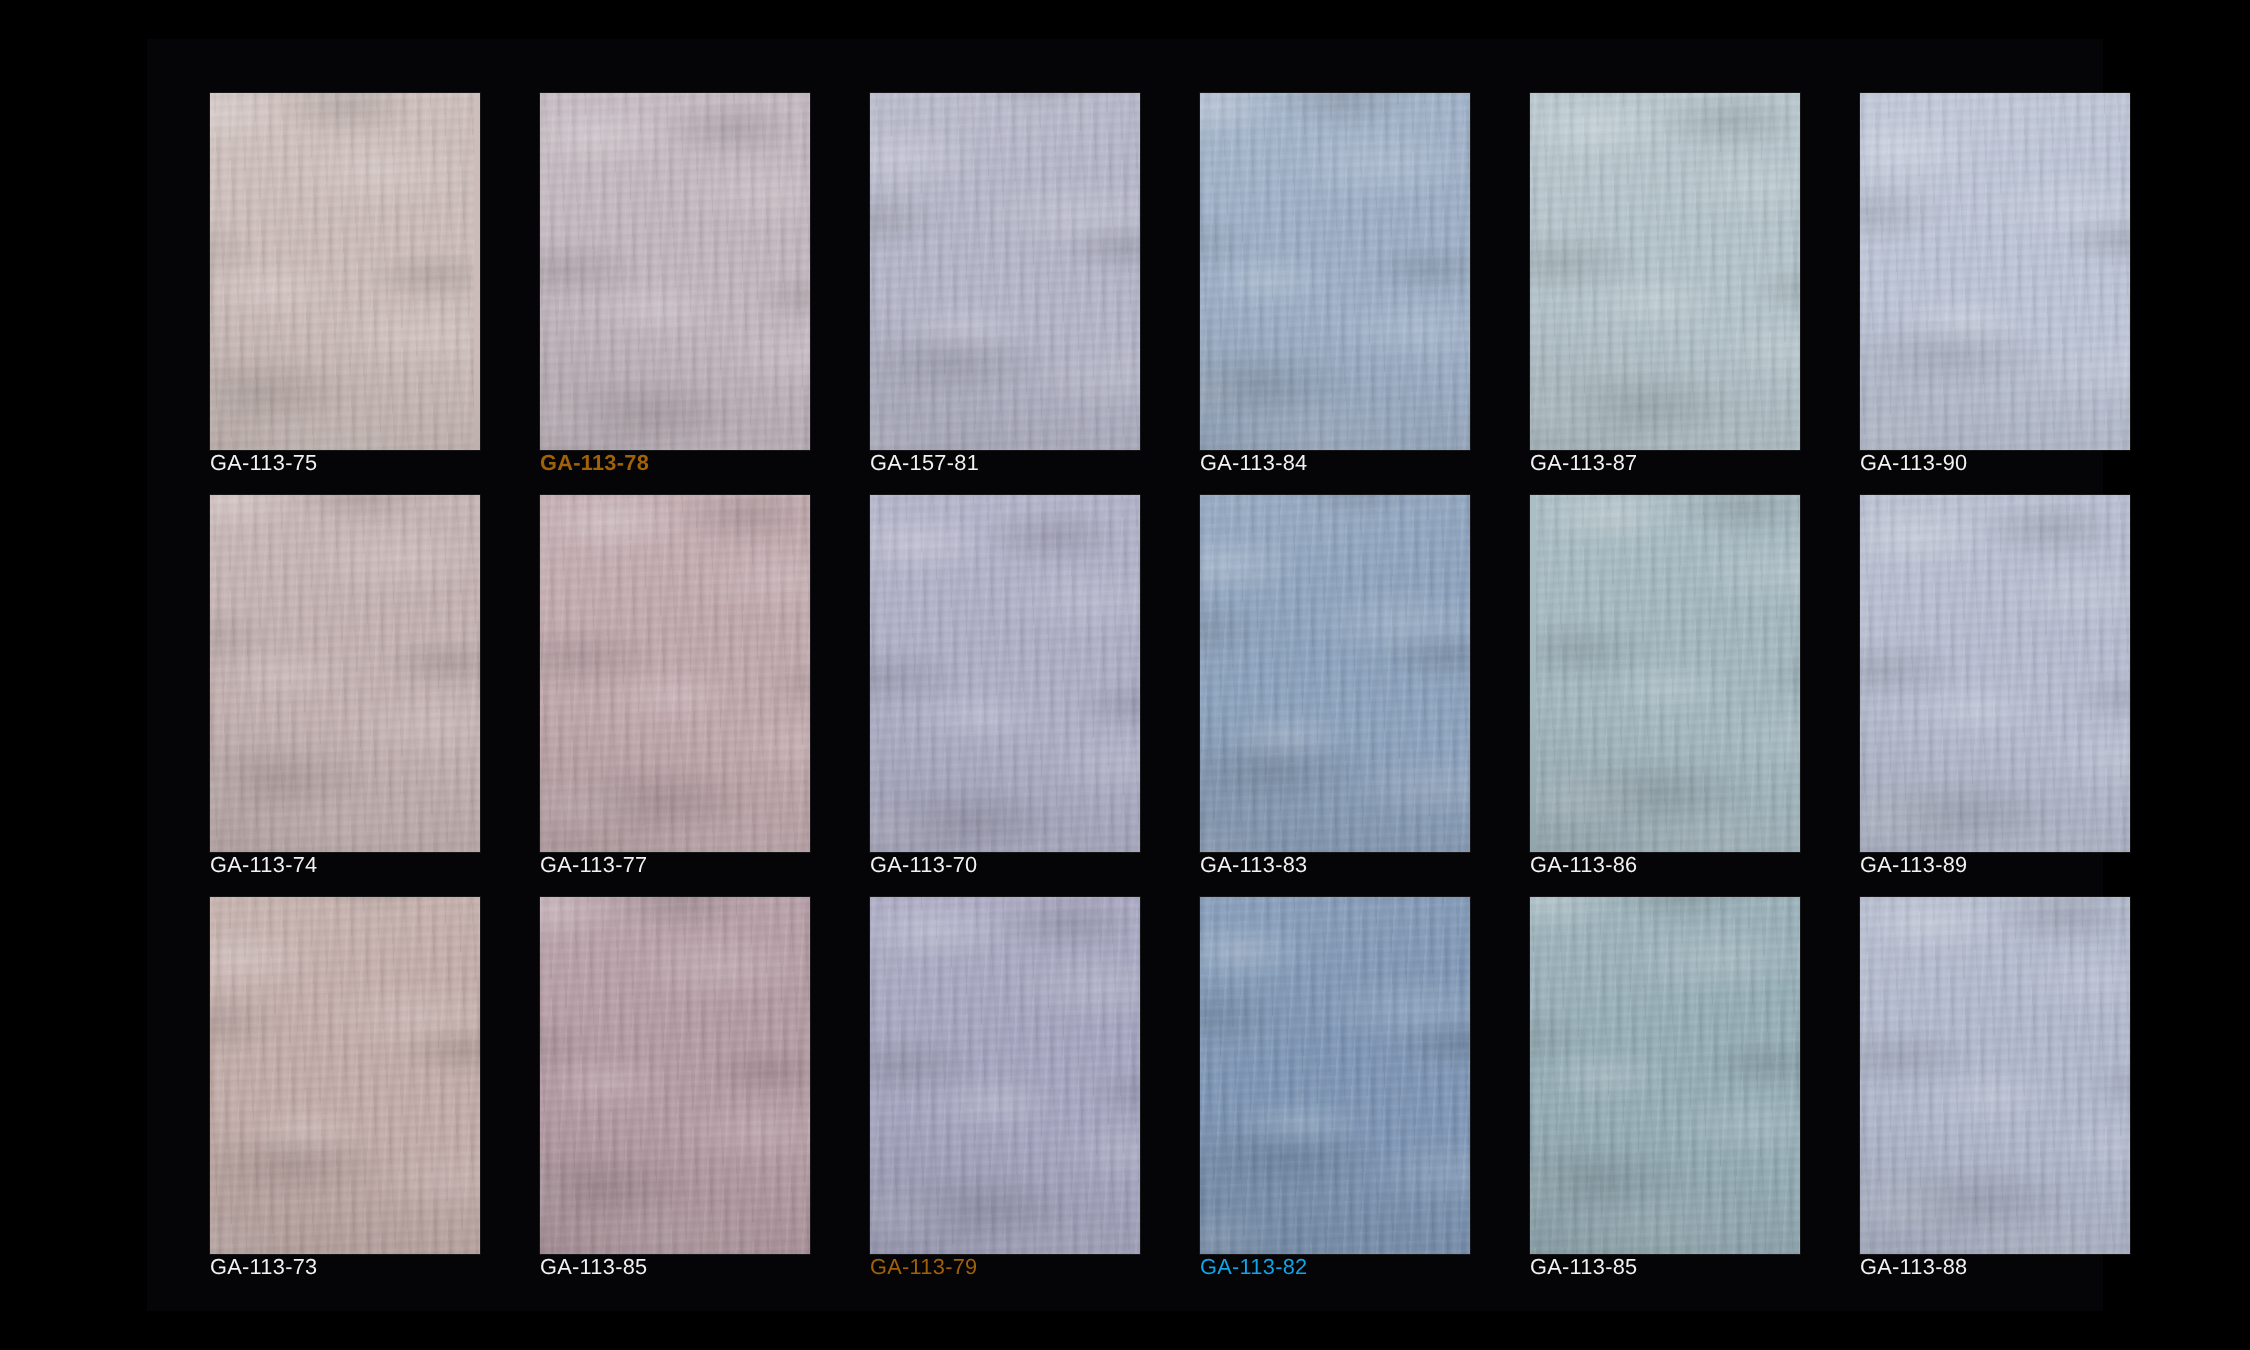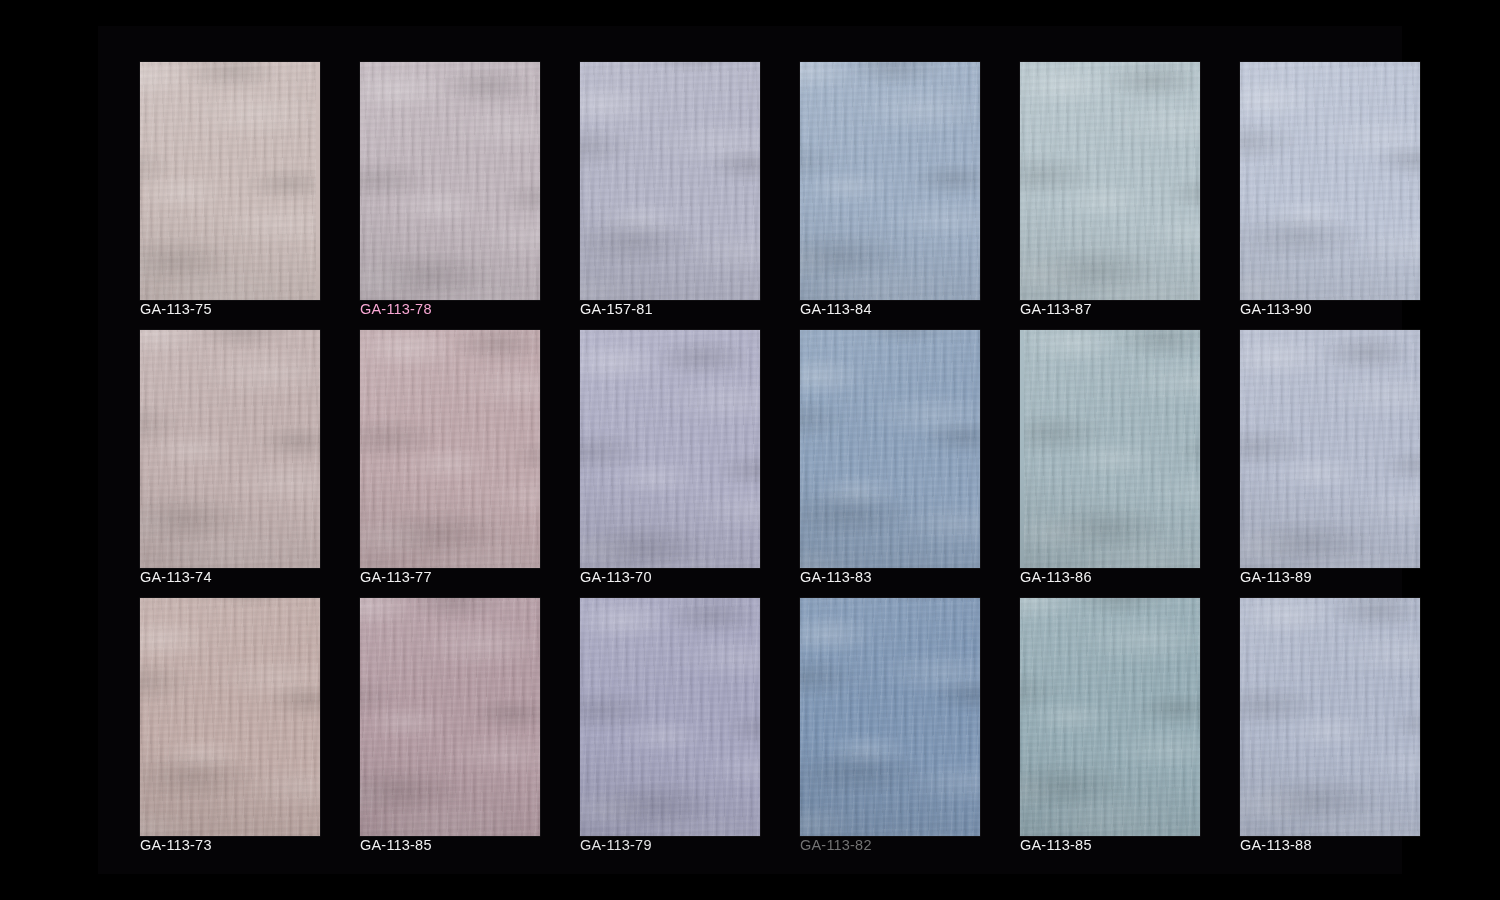--- a/index.html
+++ b/index.html
@@ -157,21 +157,21 @@
           <div class="swatch-label" style="color: rgb(242, 242, 242);">GA-113-75</div>
         </div>
         <div class="swatch-cell">
           <div class="swatch-chip" style="background-color: rgb(193, 182, 189);">
             <div class="tex-a" style="transform: translate(11px, -9px);"></div>
             <div class="tex-b" style="transform: translate(11px, 4px);"></div>
             <div class="tex-c" style="transform: translate(11px, 17px);"></div>
             <div class="tex-d" style="transform: translate(11px, -17px);"></div>
             <div class="sheen"></div>
           </div>
-          <div class="swatch-label" style="color: #f9a8d4;">GA-113-78</div>
+          <div class="swatch-label" style="color: #a16207; font-weight: bold;">GA-113-78</div>
         </div>
         <div class="swatch-cell">
           <div class="swatch-chip" style="background-color: rgb(180, 181, 200);">
             <div class="tex-a" style="transform: translate(-5px, 5px);"></div>
             <div class="tex-b" style="transform: translate(-5px, 18px);"></div>
             <div class="tex-c" style="transform: translate(-5px, -16px);"></div>
             <div class="tex-d" style="transform: translate(-5px, -3px);"></div>
             <div class="sheen"></div>
           </div>
           <div class="swatch-label" style="color: rgb(242, 242, 242);">GA-157-81</div>
@@ -287,31 +287,31 @@
           <div class="swatch-label" style="color: rgb(242, 242, 242);">GA-113-85</div>
         </div>
         <div class="swatch-cell">
           <div class="swatch-chip" style="background-color: rgb(165, 165, 192);">
             <div class="tex-a" style="transform: translate(15px, -15px);"></div>
             <div class="tex-b" style="transform: translate(15px, -2px);"></div>
             <div class="tex-c" style="transform: translate(15px, 11px);"></div>
             <div class="tex-d" style="transform: translate(15px, -23px);"></div>
             <div class="sheen"></div>
           </div>
-          <div class="swatch-label" style="color: #e5e5e5;">GA-113-79</div>
+          <div class="swatch-label" style="color: #a16207;">GA-113-79</div>
         </div>
         <div class="swatch-cell">
           <div class="swatch-chip" style="background-color: rgb(125, 150, 181);">
             <div class="tex-a" style="transform: translate(-1px, -1px);"></div>
             <div class="tex-b" style="transform: translate(-1px, 12px);"></div>
             <div class="tex-c" style="transform: translate(-1px, -22px);"></div>
             <div class="tex-d" style="transform: translate(-1px, -9px);"></div>
             <div class="sheen"></div>
           </div>
-          <div class="swatch-label" style="color: #737373;">GA-113-82</div>
+          <div class="swatch-label" style="color: #0ea5e9;">GA-113-82</div>
         </div>
         <div class="swatch-cell">
           <div class="swatch-chip" style="background-color: rgb(149, 173, 182);">
             <div class="tex-a" style="transform: translate(-17px, 13px);"></div>
             <div class="tex-b" style="transform: translate(-17px, -21px);"></div>
             <div class="tex-c" style="transform: translate(-17px, -8px);"></div>
             <div class="tex-d" style="transform: translate(-17px, 5px);"></div>
             <div class="sheen"></div>
           </div>
           <div class="swatch-label" style="color: rgb(242, 242, 242);">GA-113-85</div>

